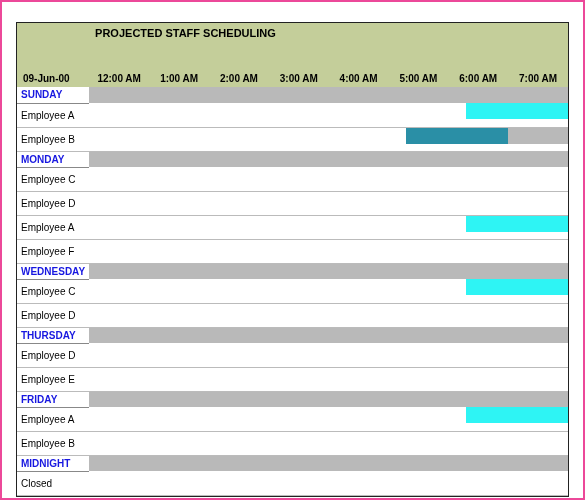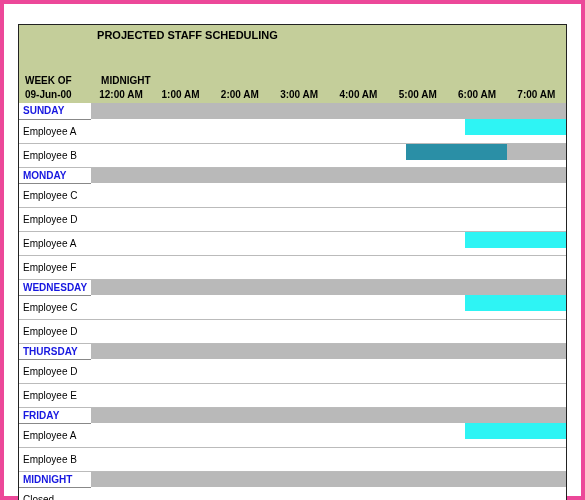--- a/index.html
+++ b/index.html
@@ -1,17 +1,17 @@
 <!DOCTYPE html>
 <html><head>
 <meta charset="utf-8">
 <style>
   * { box-sizing: border-box; margin: 0; padding: 0; }
   body { font-family: Arial, sans-serif; font-size: 10px; background: #fff; padding: 0; }
-  .page { width: 585px; height: 500px; border: 4px solid #ec4899; padding: 20px 14px; }
+  .page { width: 585px; height: 500px; border: 2px solid #ec4899; padding: 20px 14px; }
   .sheet { width: 100%; border: 1px solid #222; }
   .header-band { background: #c4ce9a; }
   .title-row td { font-weight: bold; font-size: 11px; padding: 4px 6px 2px 6px; }
   .spacer-row td { height: 30px; }
   .label-row td { font-weight: bold; font-size: 10px; padding: 2px 6px 1px 6px; }
   .time-row td { font-weight: bold; font-size: 10px; padding: 2px 2px 3px 2px; text-align: center; white-space: nowrap; }
   .time-row td.lbl { text-align: left; padding-left: 6px; }
   table { border-collapse: collapse; width: 100%; }
   td { border: 0; }
   .day-row td { background: #b9b9b9; font-weight: bold; color: #1717e0; font-size: 10px; padding: 0 4px; height: 16px; }
@@ -42,24 +42,20 @@
           <col class="col-time">
       </colgroup>
       <tbody id="thead-body" class="header-band">
         <tr class="title-row">
           <td></td>
           <td colspan="8">PROJECTED STAFF SCHEDULING</td>
         </tr>
         <tr class="spacer-row">
             <td colspan="9"></td>
           </tr>
-        <tr class="label-row">
-          <td>WEEK OF</td>
-          <td colspan="8" style="padding-left:10px;">MIDNIGHT</td>
-        </tr>
         <tr class="time-row" id="time-row">
           <td class="lbl">09-Jun-00</td>
         <td>12:00 AM</td>
             <td>1:00 AM</td>
             <td>2:00 AM</td>
             <td>3:00 AM</td>
             <td>4:00 AM</td>
             <td>5:00 AM</td>
             <td>6:00 AM</td>
             <td>7:00 AM</td>

